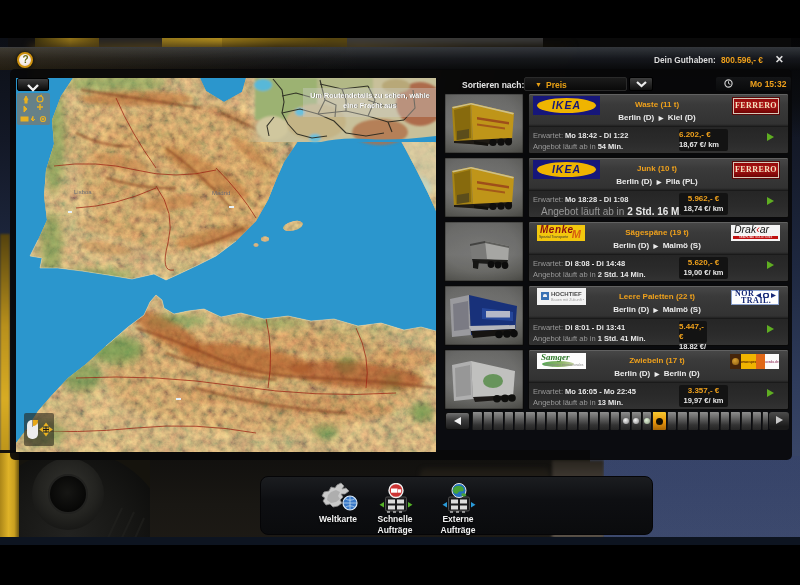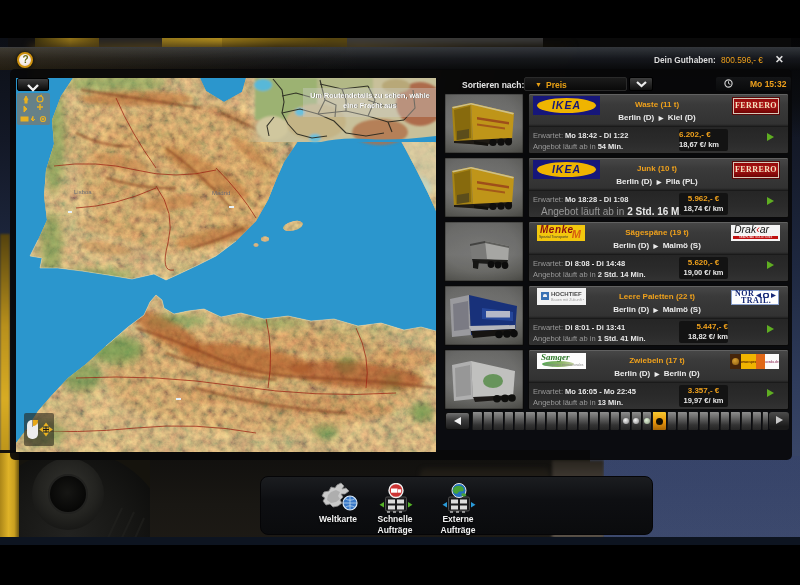--- a/index.html
+++ b/index.html
@@ -45,21 +45,21 @@
 
   <div class="abs" style="left:552px;top:422px;width:52px;height:85px;background:linear-gradient(180deg,#28241e,#595148 45%,#6b6257 78%,#453e36);filter:blur(1.5px)"></div>
 
   <div class="abs" style="left:604px;top:418px;width:196px;height:89px;background:linear-gradient(180deg,#36436656,#3d4a6e00),linear-gradient(180deg,#37446a,#3d4a6e)"></div>
 
   <div class="abs" style="left:0;top:499px;width:800px;height:8px;background:#0d1420"></div>
 </div>
 
 <div class="abs" id="header" style="left:0;top:47px;width:800px;height:23px;background:linear-gradient(90deg,rgba(96,74,32,.30) 0%,rgba(96,74,32,.14) 20%,rgba(0,0,0,0) 45%),linear-gradient(180deg,rgba(52,56,62,.9),rgba(22,24,28,.94) 50%,rgba(8,9,11,.97));border-top:1px solid rgba(85,90,96,.55)">
   <div class="abs" style="left:654px;top:7px;color:#dcdcdc;font-size:8.3px;font-weight:bold">Dein Guthaben:</div>
-  <div class="abs" style="left:721px;top:7px;color:#efa11c;font-size:8.3px;font-weight:normal">800.596,- €</div>
+  <div class="abs" style="left:721px;top:7px;color:#efa11c;font-size:8.3px;font-weight:bold">800.596,- €</div>
   <div class="abs" style="left:775px;top:5px;color:#e2e2e2;font-size:10.5px;font-weight:bold">✕</div>
 </div>
 
 <div class="abs" style="left:17px;top:51.5px;width:16px;height:16px;border-radius:50%;background:radial-gradient(circle at 45% 40%,#fdfdfb 0%,#f5ebe8 55%,#ead8ce 75%),#fff;border:2px solid #cf920f;box-shadow:0 0 3px 1px rgba(20,15,2,.7)"></div>
 <div class="abs" style="left:21px;top:53.5px;width:9px;text-align:center;color:#6a6a14;font-size:10px;font-weight:bold">?</div>
 
 <div class="abs" id="panel" style="left:10px;top:69px;width:782px;height:391px;background:rgba(8,8,9,.92);border-radius:5px"></div>
 
 <svg class="abs" style="left:16px;top:78px" width="420" height="374" viewBox="0 0 420 374">
   <defs>
@@ -530,21 +530,21 @@
             <svg class="abs" style="left:24px;top:2px" width="20" height="5" viewBox="0 0 20 5">
               <path d="M0,2.5 L5,0 v5 Z M20,2.5 L15,0 v5 Z" fill="#182a78"></path>
               <circle cx="10" cy="2.5" r="2.4" fill="none" stroke="#182a78" stroke-width="1.4"></circle>
             </svg>
             <span class="abs" style="left:9px;top:5px;font-size:8px;letter-spacing:.5px">TRAIL.</span>
           </div>
     <div class="abs" style="left:53px;top:6px;width:150px;text-align:center;color:#efa11c;font-size:8px;font-weight:bold">Leere Paletten (22 t)</div>
     <div class="abs" style="left:40px;top:19px;width:176px;text-align:center;color:#ececec;font-size:8px;font-weight:bold">Berlin (D)&nbsp; <span style="font-size:6px">▶</span> &nbsp;Malmö (S)</div>
     <div class="abs" style="left:4px;top:36.5px;color:#989898;font-size:7.5px">Erwartet: <span style="color:#e8e8e8;font-weight:bold">Di 8:01 - Di 13:41</span></div>
     <div class="abs" style="left:4px;top:48px;color:#989898;font-size:7.5px">Angebot läuft ab in <span style="color:#e8e8e8;font-weight:bold">1 Std. 41 Min.</span></div>
-    <div class="abs" style="left:150px;top:34.5px;width:49px;height:22px;background:#131313;border-radius:2px;text-align:right">
+    <div class="abs" style="left:150px;top:34.5px;width:28px;height:22px;background:#131313;border-radius:2px;text-align:left">
       <div style="color:#efa11c;font-size:8px;font-weight:bold;line-height:10px;margin-top:1px">5.447,- €</div>
       <div style="color:#e8e8e8;font-size:7.5px;font-weight:bold;line-height:10px">18,82 €/ km</div>
     </div>
     <div class="abs" style="left:238px;top:39px;width:0;height:0;border-top:4.5px solid transparent;border-bottom:4.5px solid transparent;border-left:7.5px solid #5fae22"></div>
   </div>
  </div>
       <div class="abs" style="left:444px;top:349px;width:345px;height:61px">
   <div class="abs" style="left:0;top:0;width:80px;height:61px"><svg width="80" height="61">
             <defs>
               <radialGradient id="g4" cx="45%" cy="40%" r="80%">

